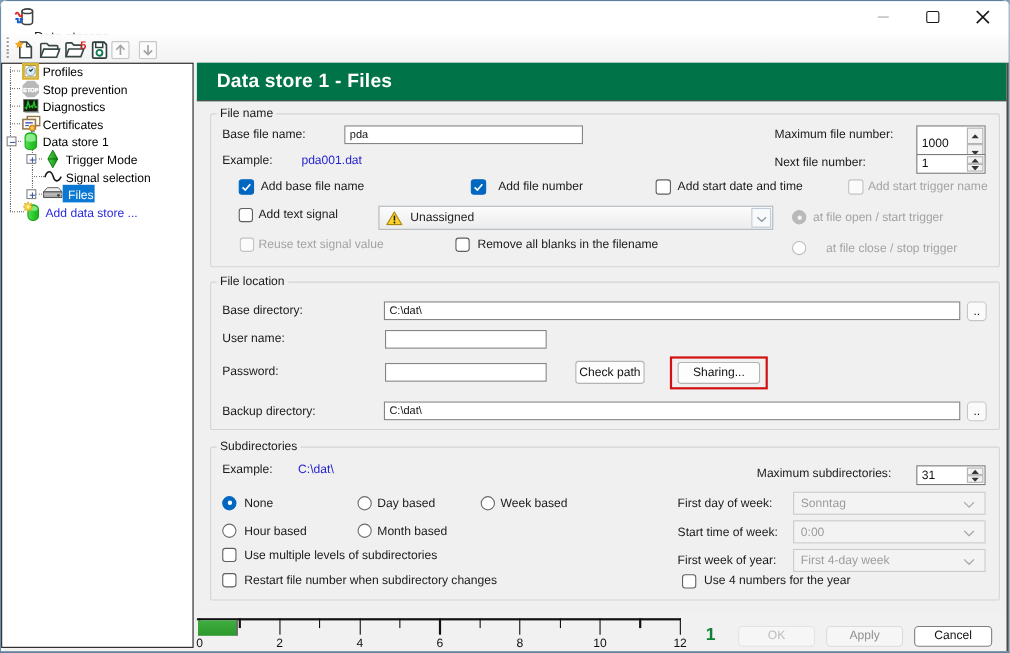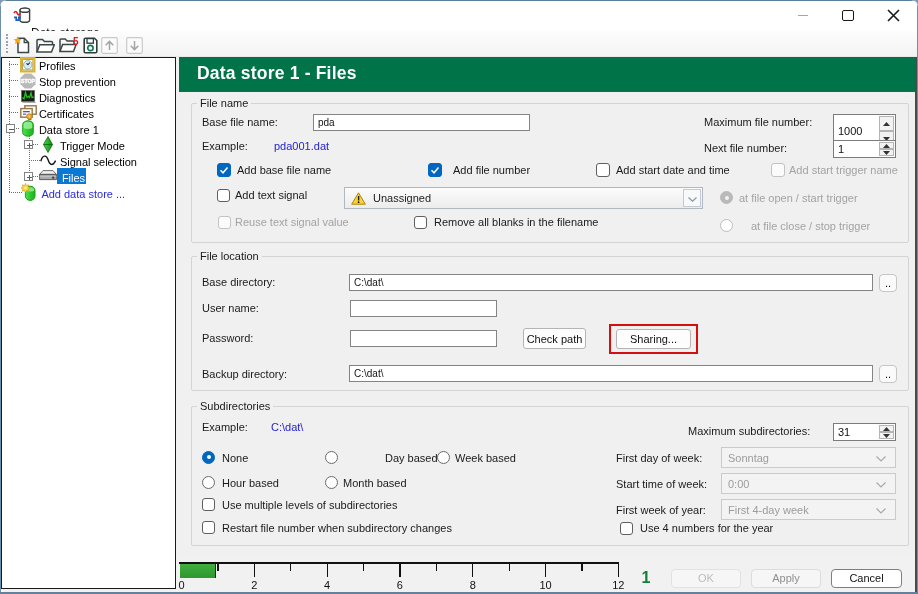--- a/index.html
+++ b/index.html
@@ -324,21 +324,21 @@
         <span class="spinbtn">
           <svg width="7" height="4" viewBox="0 0 7 4">
             <polygon points="0,0 7,0 3.5,4" fill="#333"></polygon>
           </svg>
         </span>
       </span>
 </div>
 <div class="radio checked" style="left:202px;top:450.5px;"></div>
 <div class="lbl" style="left:222px;top:451.5px;">None</div>
 <div class="radio" style="left:325px;top:450.5px;"></div>
-<div class="lbl" style="left:343px;top:451.5px;margin-left:42px;">Day based</div>
+<div class="lbl" style="left:343px;top:451.5px;">Day based</div>
 <div class="radio" style="left:437px;top:450.5px;"></div>
 <div class="lbl" style="left:455px;top:451.5px;">Week based</div>
 <div class="radio" style="left:202px;top:475.5px;"></div>
 <div class="lbl" style="left:222px;top:476.5px;">Hour based</div>
 <div class="radio" style="left:325px;top:475.5px;"></div>
 <div class="lbl" style="left:343px;top:476.5px;">Month based</div>
 <div class="cb" style="left:202px;top:498px;"></div>
 <div class="lbl" style="left:222px;top:498.5px;">Use multiple levels of subdirectories</div>
 <div class="cb" style="left:202px;top:521px;"></div>
 <div class="lbl" style="left:222px;top:521.5px;">Restart file number when subdirectory changes</div>

